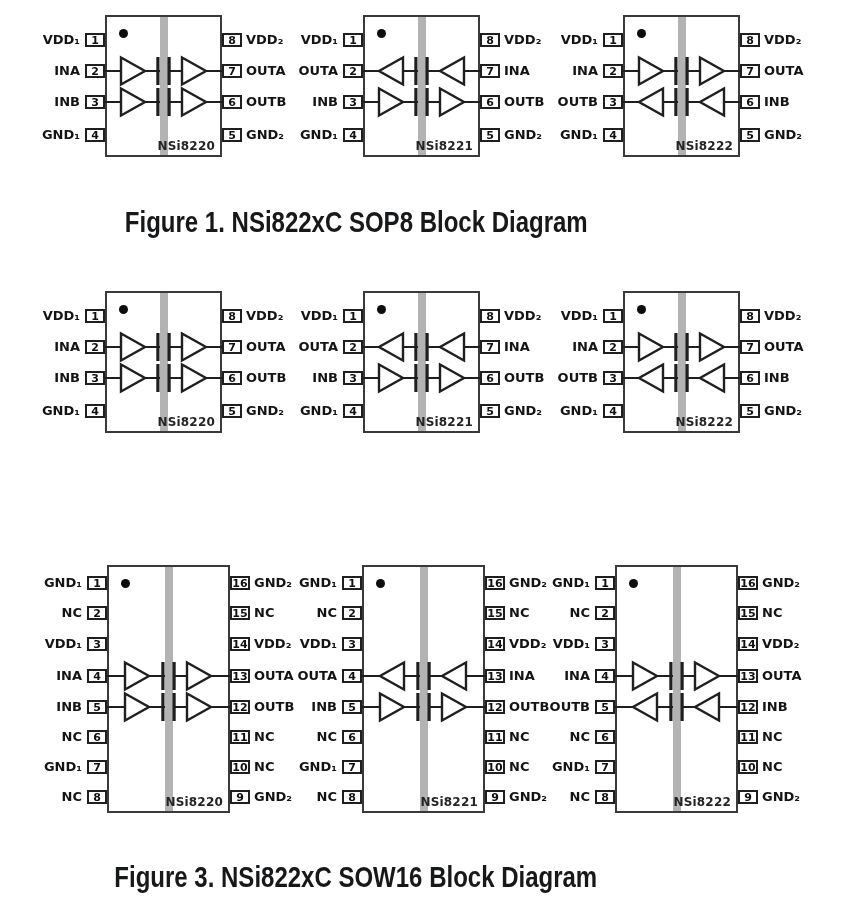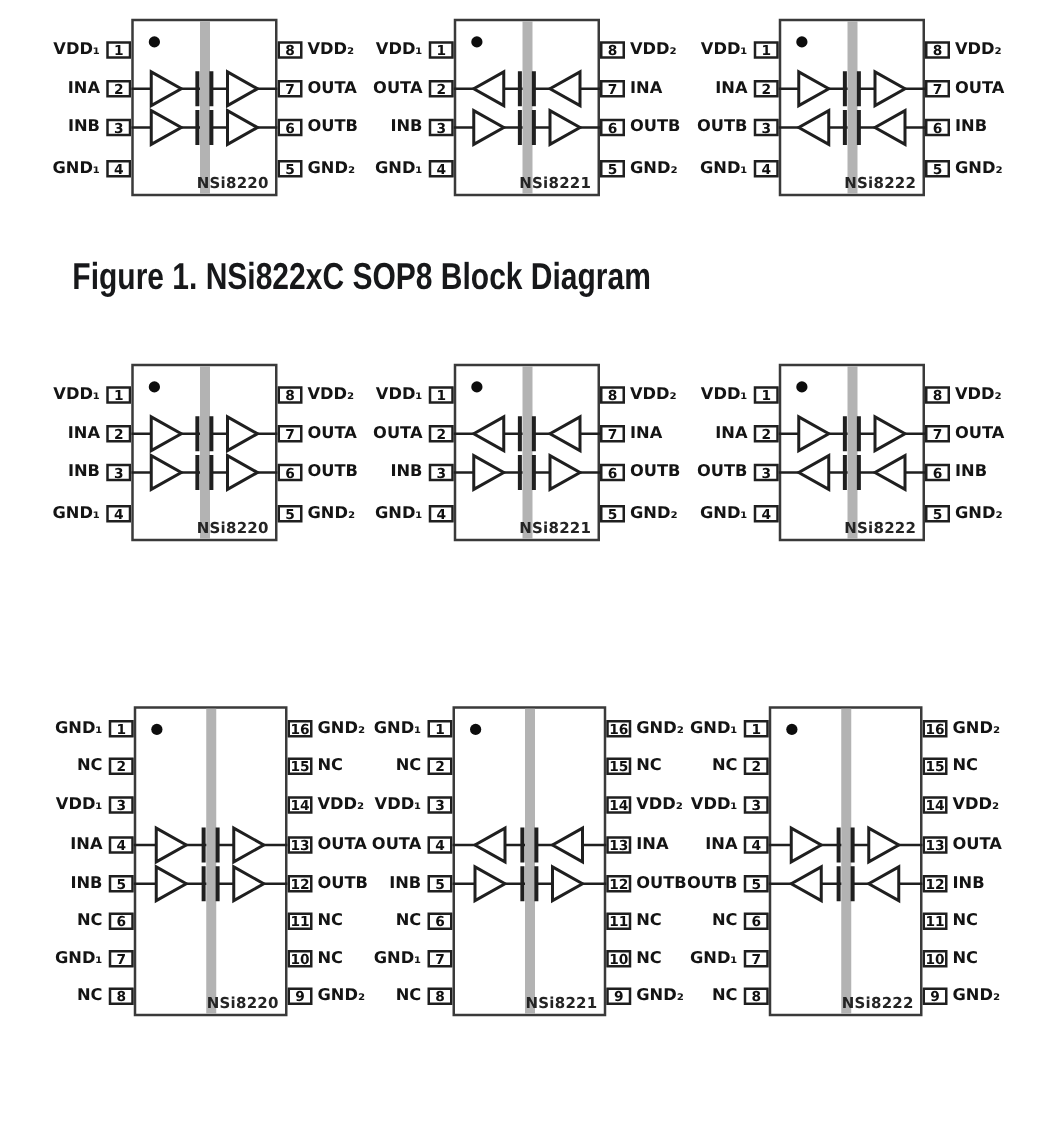--- a/index.html
+++ b/index.html
@@ -22,21 +22,21 @@
   .pbox {
     width:20px; height:14px; border:2px solid var(--ink,#1f1f1f); background:#fff;
     z-index:5; font-size:11px; font-weight:bold; color:#101010;
     display:flex; align-items:center; justify-content:center; line-height:1;
   }
   .plab {
     font-size:13px; font-weight:bold; color:#141414; line-height:15px;
     z-index:5; white-space:nowrap;
   }
   .caption {
-    position:absolute; left:0; width:712px; 
+    position:absolute; left:0; width:712px; text-align:center;
     font-family:"Liberation Sans","DejaVu Sans",sans-serif;
     font-size:30px; font-weight:bold; color:var(--caption,#17181a);
   }
   .caption span { display:inline-block; transform:scaleX(.8); transform-origin:50% 50%; white-space:nowrap; }
 </style>
 </head>
 <body>
 
 <div class="page" id="page">
     <div class="chip" style="left: 30px; top: 15px; width: 277px; height: 142px;">
@@ -405,13 +405,14 @@
       <div class="plab" style="left: 222px; top: 103px; width: 58px; text-align: left;">OUTA</div>
       <div class="pbox" style="left: 198px; top: 135px;">12</div>
       <div class="plab" style="left: 222px; top: 134px; width: 58px; text-align: left;">INB</div>
       <div class="pbox" style="left: 198px; top: 165px;">11</div>
       <div class="plab" style="left: 222px; top: 164px; width: 58px; text-align: left;">NC</div>
       <div class="pbox" style="left: 198px; top: 195px;">10</div>
       <div class="plab" style="left: 222px; top: 194px; width: 58px; text-align: left;">NC</div>
       <div class="pbox" style="left: 198px; top: 225px;">9</div>
       <div class="plab" style="left: 222px; top: 224px; width: 58px; text-align: left;">GND₂</div>
     </div>
+    <div class="caption" style="top: 860px;"><span>Figure 3. NSi822xC SOW16 Block Diagram</span></div>
   </div>
 
 </body></html>

